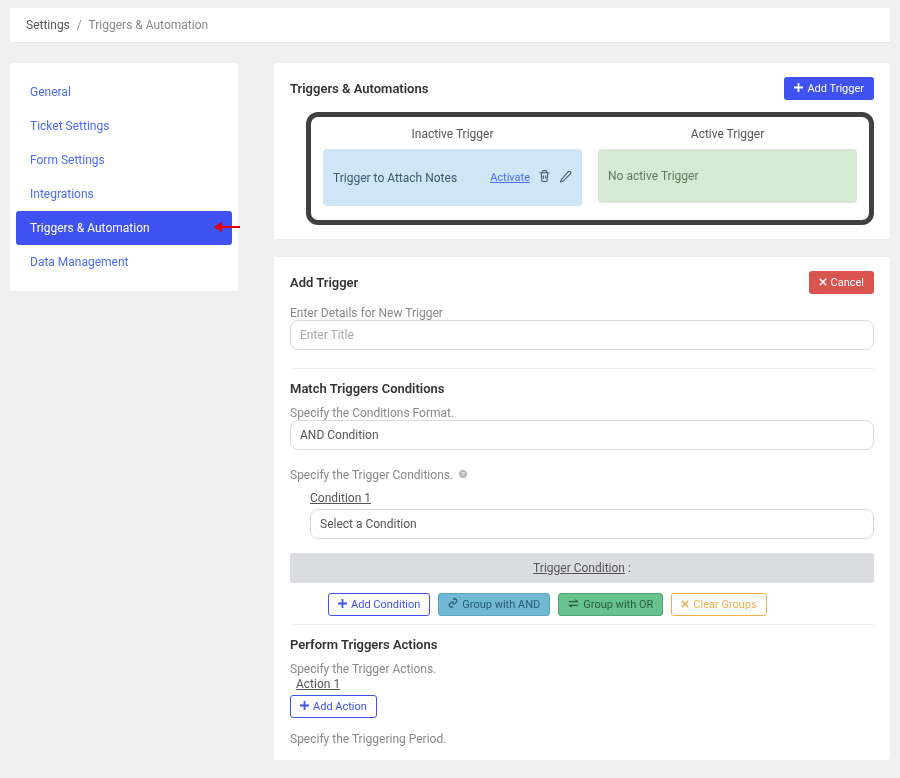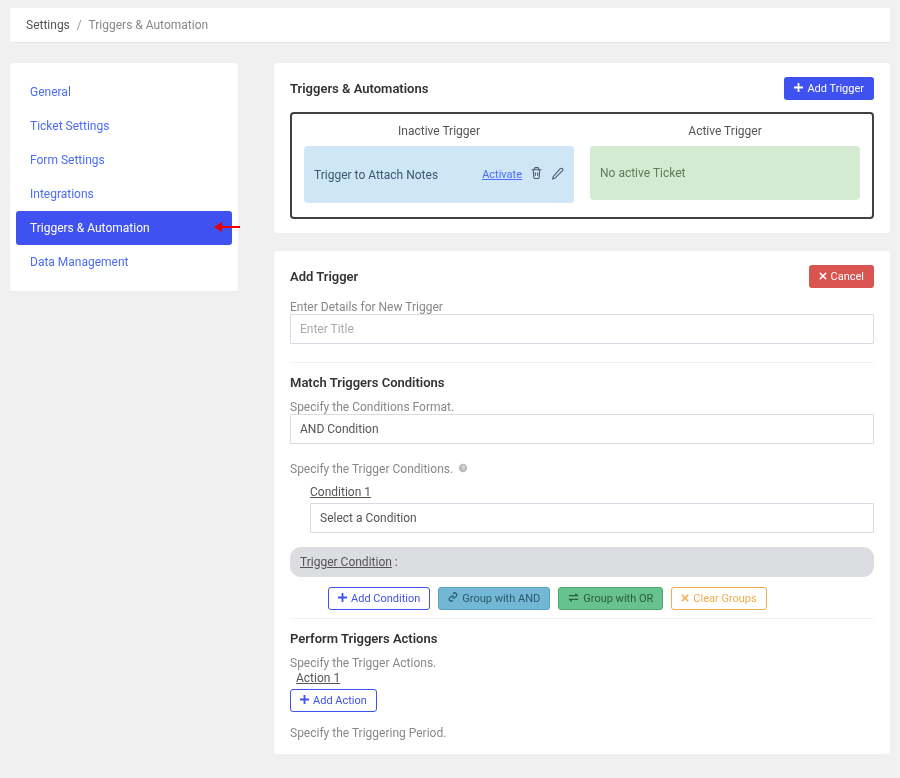--- a/index.html
+++ b/index.html
@@ -112,23 +112,24 @@
       background: #72b8d4;
       color: #2b5a6d;
       border-color: #5aa3c2;
     }
     .btn-green {
       background: #68c290;
       color: #2a5c3e;
       border-color: #4ba86f;
     }
     .triggers-box {
-      border: 2px solid #404040;
-      border-radius: 4px;
+      border: 5px solid #404040;
+      border-radius: 12px;
       padding: 10px 12px 14px 12px;
+      margin-left: 16px;
     }
     .triggers-cols {
       display: flex;
       gap: 16px;
     }
     .trigger-col {
       flex: 1;
     }
     .trigger-col-title {
       text-align: center;
@@ -176,21 +177,21 @@
       margin: 0 0;
     }
     .subtext-info {
       font-size: 12px;
       color: #888;
       margin: 8px 0;
     }
     .input, select.input {
       width: 100%;
       border: 1px solid #d7dbe3;
-      border-radius: 1px;
+      border-radius: 8px;
       padding: 7px 9px;
       font-size: 12px;
       font-family: inherit;
       color: #555;
       background: #fff;
       appearance: none;
     }
     .input::placeholder {
       color: #aaa;
     }
@@ -208,25 +209,26 @@
     }
     .condition-label {
       font-size: 12px;
       color: #555;
       text-decoration: underline;
       margin-bottom: 4px;
       display: inline-block;
     }
     .gray-bar {
       background: #dcdde1;
-      border-radius: 11px;
+      border-radius: 2px;
       padding: 8px 10px;
       font-size: 12px;
       color: #555;
       margin-top: 14px;
+      text-align: center;
     }
     .gray-bar .underline {
       text-decoration: underline;
     }
     .button-row {
       display: flex;
       gap: 8px;
       margin-top: 10px;
       padding-left: 38px;
     }
@@ -306,21 +308,21 @@
                   <svg width="13" height="13" viewBox="0 0 24 24" fill="none" stroke="#4a5a70" stroke-width="2">
                       <path d="M17 3a2.8 2.8 0 0 1 4 4L7 21l-4 1 1-4z"></path>
                     </svg>
                 </span>
               </div>
             </div>
           </div>
           <div class="trigger-col">
             <div class="trigger-col-title">Active Trigger</div>
             <div class="trigger-pill active">
-              <div>No active Ticket</div>
+              <div>No active Trigger</div>
             </div>
           </div>
         </div>
       </div>
     </div>
 
     <div class="card">
       <div class="card-header">
         <div class="section-title">Add Trigger</div>
         <button class="btn btn-danger">

